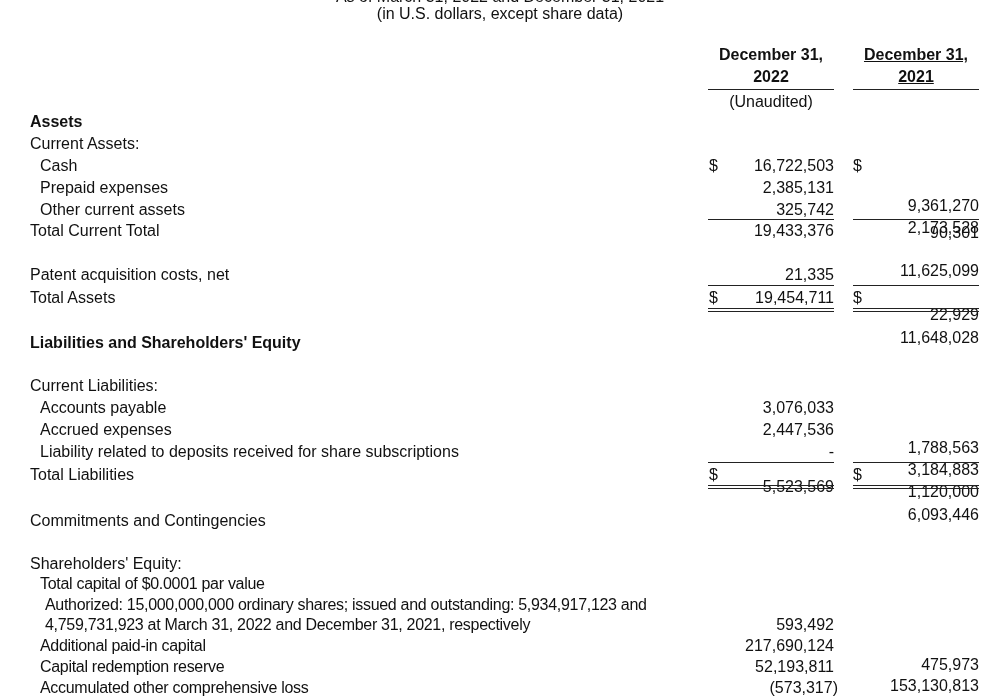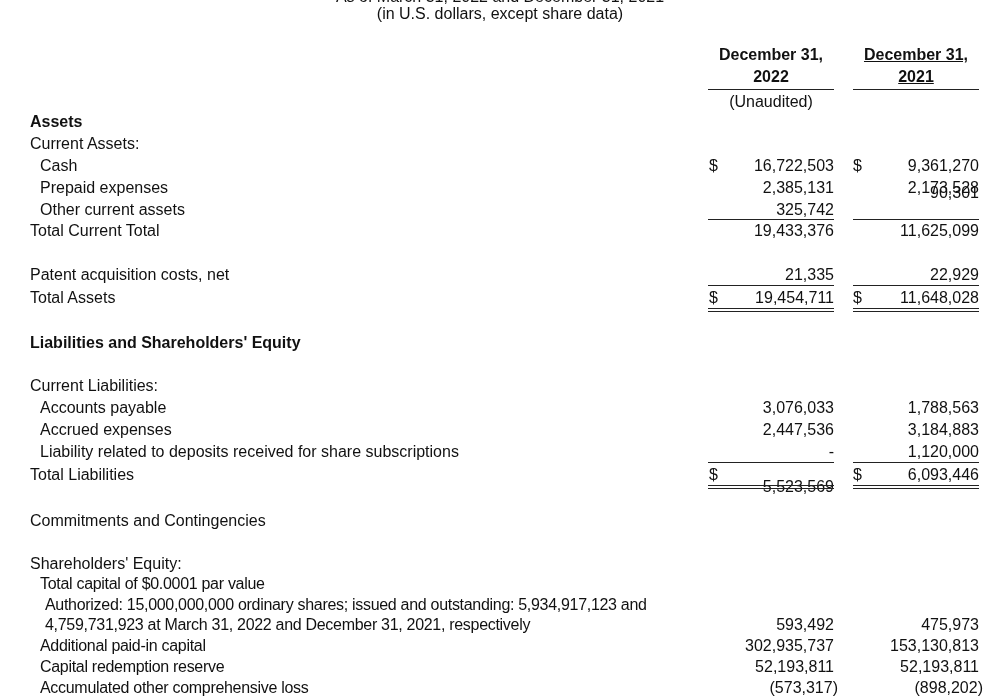--- a/index.html
+++ b/index.html
@@ -14,21 +14,21 @@
   .col1 { left: 708px; width: 126px; }
   .col2 { left: 853px; width: 126px; text-decoration: underline; }
   .hline { position: absolute; height: 0; border-top: 1.3px solid #222; }
   .dline { position: absolute; height: 2px; border-top: 1.3px solid #222; border-bottom: 1.3px solid #222; }
   .label { left: 30px; line-height: 22px; }
   .ind1 { left: 40px; }
   .ind2 { left: 45px; }
   .bold { font-weight: bold; }
   .num { text-align: right; line-height: 22px; }
   .n1 { left: 720px; width: 114px; }
-  .n2 { left: 865px; width: 114px; }
+  .n2 { left: 865px; width: 114px; margin-top: 40px; }
   .dollar { line-height: 22px; }
   .d1 { left: 709px; }
   .d2 { left: 853px; }
 </style>
 </head>
 <body>
 
 <div class="abs title-cut">As of March 31, 2022 and December 31, 2021</div>
 <div class="abs subtitle">(in U.S. dollars, except share data)</div>
 
@@ -125,21 +125,21 @@
 <div class="abs label" style="top:553px">Shareholders' Equity:</div>
 <div class="abs label ind1" style="top:573px;letter-spacing:-0.3px">Total capital of $0.0001 par value</div>
 <div class="abs label ind2" style="top:594px;letter-spacing:-0.3px">Authorized: 15,000,000,000 ordinary shares; issued and outstanding: 5,934,917,123 and</div>
 <div>
   <div class="abs label ind2" style="top:614px;letter-spacing:-0.3px">4,759,731,923 at March 31, 2022 and December 31, 2021, respectively</div>
   <div class="abs num n1" style="top:614px">593,492</div>
   <div class="abs num n2" style="top:614px">475,973</div>
 </div>
 <div>
   <div class="abs label ind1" style="top:635px;letter-spacing:-0.3px">Additional paid-in capital</div>
-  <div class="abs num n1" style="top:635px">302,935,737</div>
+  <div class="abs num n1" style="top:635px">217,690,124</div>
   <div class="abs num n2" style="top:635px">153,130,813</div>
 </div>
 <div>
   <div class="abs label ind1" style="top:656px;letter-spacing:-0.3px">Capital redemption reserve</div>
   <div class="abs num n1" style="top:656px">52,193,811</div>
   <div class="abs num n2" style="top:656px">52,193,811</div>
 </div>
 <div>
   <div class="abs label ind1" style="top:677px;letter-spacing:-0.3px">Accumulated other comprehensive loss</div>
   <div class="abs num n1" style="top:677px;left:724px">(573,317)</div>

